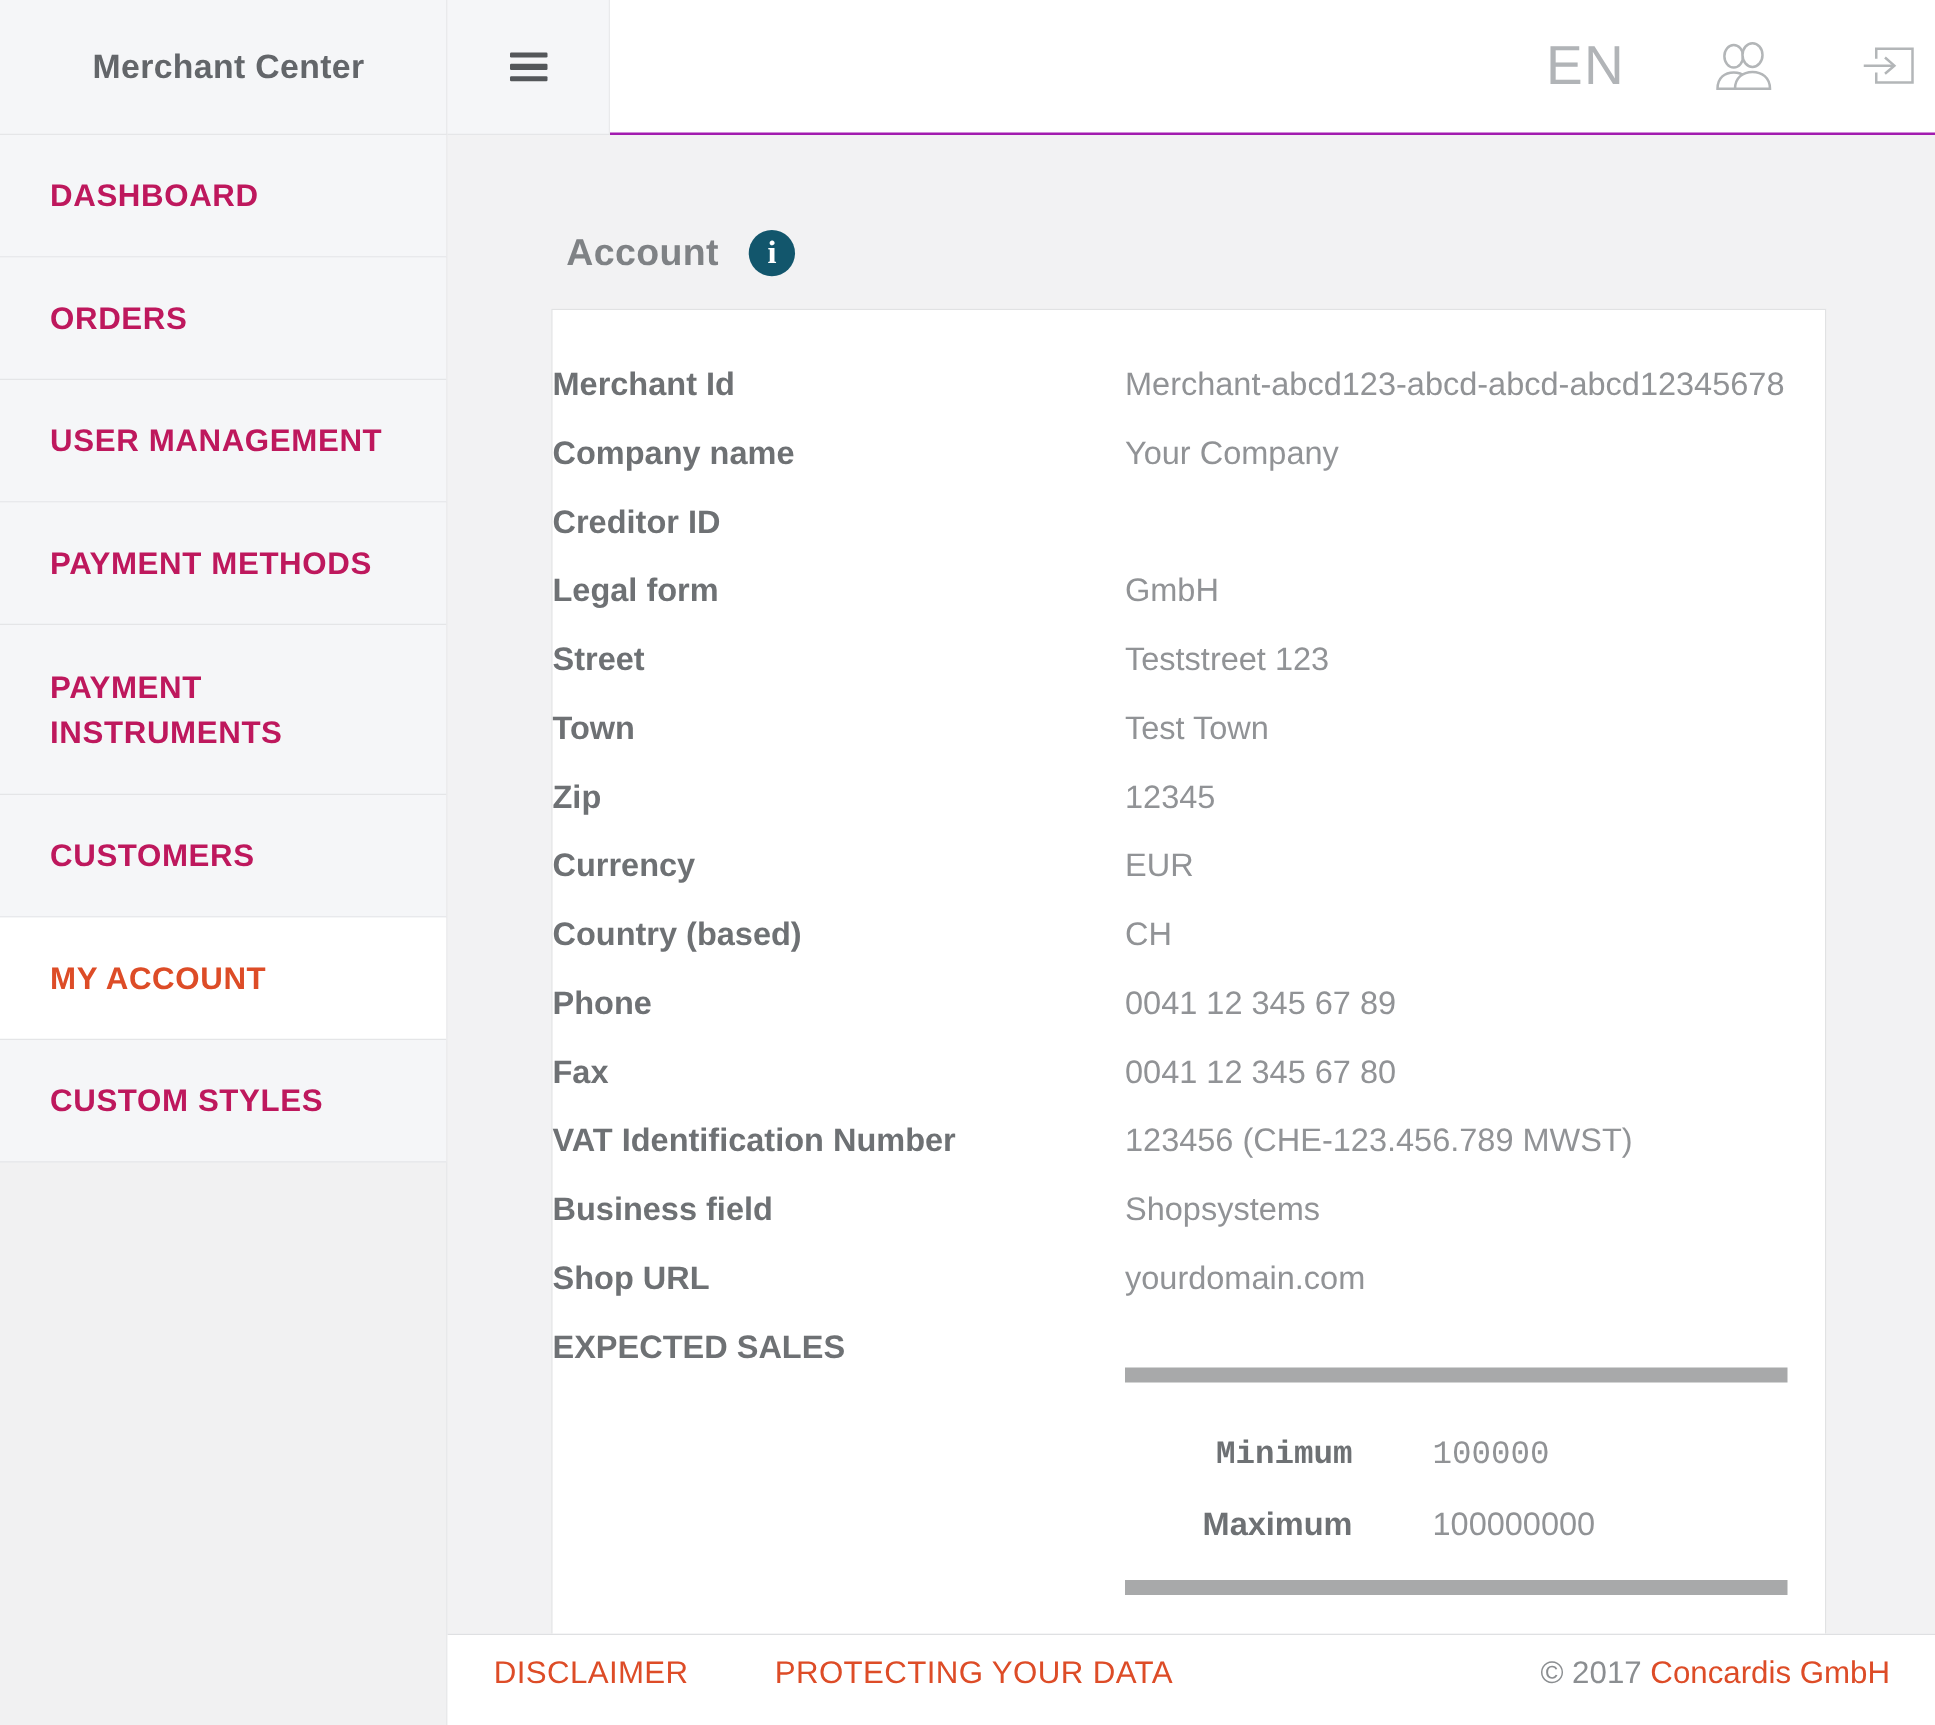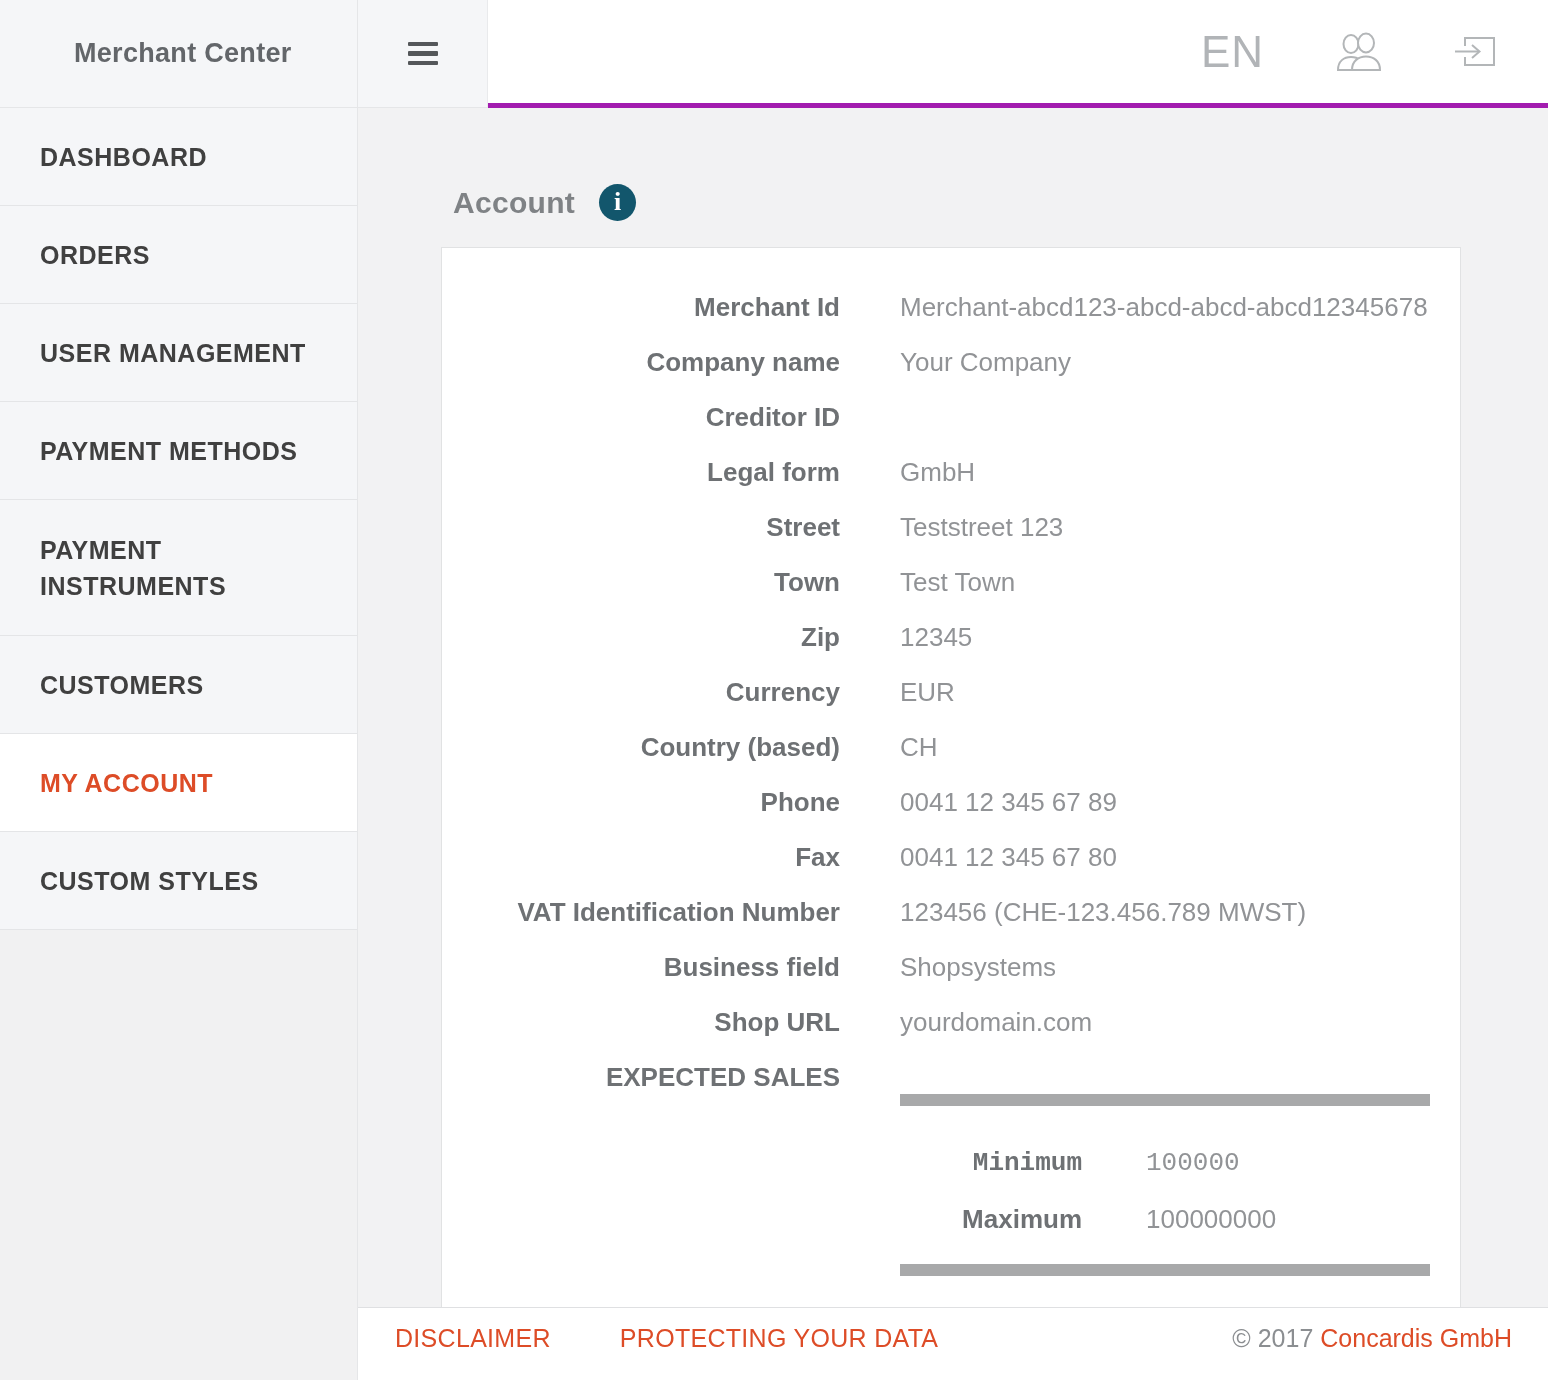--- a/index.html
+++ b/index.html
@@ -21,35 +21,35 @@
   }
   .brand-title { font-size:27px; font-weight:bold; color:#63666a; letter-spacing:0.3px; }
   .menu-cell {
     width:130px; height:108px; background:#f5f6f8;
     border-right:1px solid #e9eaec; border-bottom:1px solid #e5e6e8;
     display:flex; align-items:center; justify-content:center; cursor:pointer;
   }
   .hamburger { display:flex; flex-direction:column; gap:5px; }
   .hamburger span { display:block; width:30px; height:4.5px; background:#54575a; border-radius:1px; }
   .topbar-main {
-    flex:1; background:#ffffff; border-bottom:5px solid #a21caf;
-    display:flex; align-items:center; justify-content:flex-end; padding-right:52px;
+    flex:1; background:#ffffff; border-bottom:2px solid #a21caf;
+    display:flex; align-items:center; justify-content:flex-end; padding-right:16px;
   }
   .lang { font-size:44px; font-weight:400; color:#b1b4b7; letter-spacing:1px; cursor:pointer; }
   .tb-icon { margin-left:72px; display:flex; align-items:center; cursor:pointer; }
 
   
   .sidebar {
     position:absolute; top:108px; left:0; width:358px; bottom:0;
     background:#f1f1f2; border-right:1px solid #e5e6e8;
   }
   .nav-item {
     height:98px; background:#f5f6f8; border-bottom:1px solid #e4e5e7;
     display:flex; align-items:center; padding:0 20px 0 40px;
-    font-size:25px; font-weight:bold; color:#404040; letter-spacing:0.5px;
+    font-size:25px; font-weight:bold; color:#be185d; letter-spacing:0.5px;
     line-height:36px; cursor:pointer;
   }
   .nav-item.two-line { height:136px; }
   .nav-item.active { background:#ffffff; color:#dd4c27; }
 
   
   .content {
     position:absolute; left:358px; top:108px; right:0; bottom:73px;
     background:#f2f2f3; overflow:hidden;
   }
@@ -63,21 +63,21 @@
     font-family:"Liberation Serif", serif; font-weight:bold;
     font-size:26px; color:#ffffff; line-height:1; margin-top:-2px;
   }
   .card {
     margin:26px 0 0 83px; width:1020px;
     background:#ffffff; border:1px solid #e1e2e3;
     padding:32px 0 60px 0; min-height:1100px;
   }
   .field-row { display:flex; padding:10px 0; }
   .field-label {
-    width:398px; text-align:right; flex:none;
+    width:398px; flex:none;
     font-size:26px; line-height:35px; font-weight:bold; color:#6e7174;
   }
   .field-value {
     margin-left:60px; width:530px;
     font-size:26px; line-height:35px; color:#919396;
     overflow-wrap:break-word;
   }
   .sales-cell { margin-left:60px; width:530px; }
   .sales-bar { height:12px; background:#a8a9aa; }
   .sales-bar.top { margin-top:34px; }

